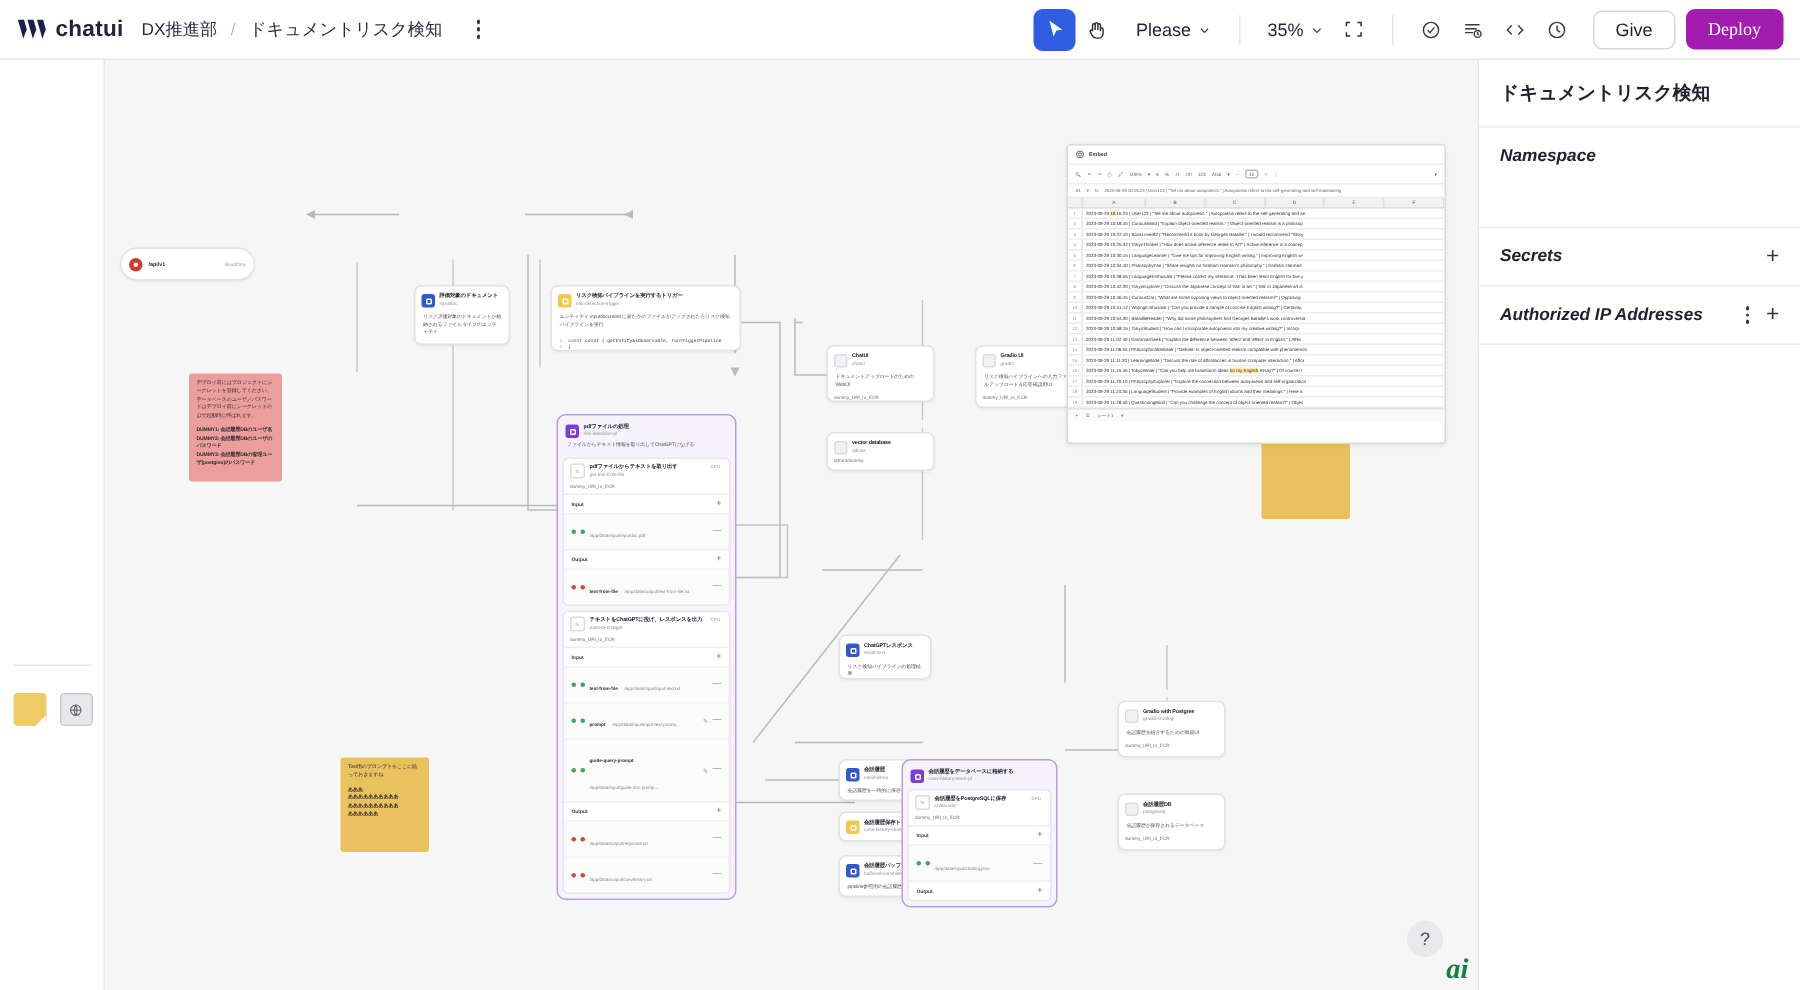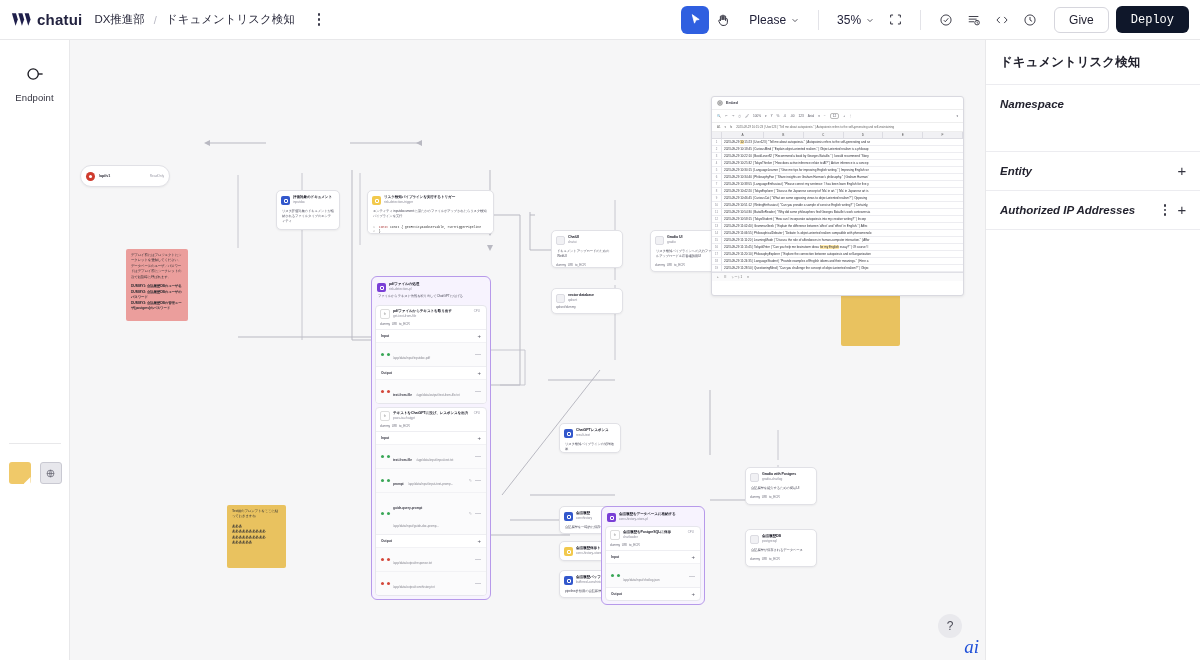--- a/index.html
+++ b/index.html
@@ -47,22 +47,22 @@
     font-size: 12px; color: #22223a; cursor: pointer; border-radius: 5px;
   }
   .caret { width: 8px; height: 8px; display: block; }
   .share-btn {
     height: 26px; padding: 0 14px; border: 1px solid #d6d6dd; border-radius: 6px;
     background: #fff; font-size: 12px; color: #1e1e2e; cursor: pointer; margin-left: 10px;
     display: flex; align-items: center; font-family: inherit;
   }
   .deploy-btn {
     height: 27px; padding: 0 15px; border: none; border-radius: 6px;
-    background: #0f172a; font-size: 12px; color: #fff; cursor: pointer; margin-left: 7px;
-    display: flex; align-items: center; font-family: Liberation Mono, monospace; font-weight: 400;
+    background: #a21caf; font-size: 12px; color: #fff; cursor: pointer; margin-left: 7px;
+    display: flex; align-items: center; font-family: Liberation Serif, serif; font-weight: 400;
   }
 
   
   .body-row { flex: 1; display: flex; min-height: 0; position: relative; }
 
   
   .rail {
     width: 70px; flex: 0 0 70px; background: #fff; border-right: 1px solid #e8e8ea;
     display: flex; flex-direction: column; align-items: center; padding-top: 14px;
     position: relative;
@@ -171,21 +171,21 @@
   .emb-foot { display: flex; align-items: center; gap: 5px; padding: 2px 5px; border-top: 1px solid #e0e0e6; background: #fafafb; font-size: 3px; color: #666; }
 
   .edge { position: absolute; pointer-events: none; }
 
   
   .help-fab {
     position: absolute; right: 23px; bottom: 22px; width: 24px; height: 24px;
     border-radius: 50%; background: #e9e9ed; display: flex; align-items: center;
     justify-content: center; font-size: 12px; color: #4b4b57; cursor: pointer;
   }
-  .wm { position: absolute; right: 6px; bottom: 2px; font-size: 19px; color: #1d4ed8; font-style: italic; font-weight: 400; font-family: "Liberation Serif", serif; }
+  .wm { position: absolute; right: 6px; bottom: 2px; font-size: 19px; color: #15803d; font-style: italic; font-weight: 700; font-family: "Liberation Serif", serif; }
 
   
   .rpanel {
     width: 215px; flex: 0 0 215px; background: #fff; border-left: 1px solid #e8e8ea;
     display: flex; flex-direction: column;
   }
   .rp-title { padding: 14px 14px 13px; font-size: 12.5px; font-weight: 700; color: #22222e; border-bottom: 1px solid #ececf0; }
   .rp-sec { padding: 13px 14px; border-bottom: 1px solid #ececf0; display: flex; align-items: center; font-style: italic; }
   .rp-sec.tall { height: 67px; align-items: flex-start; }
   .rp-lbl { font-size: 11.5px; font-weight: 700; color: #22222e; }
@@ -277,29 +277,20 @@
         </svg>
       </div>
       <button class="share-btn">Give</button>
       <button class="deploy-btn">Deploy</button>
     </div>
   </div>
 
   <div class="body-row">
 
     <div class="rail">
-      <div class="rail-item">
-        <span class="rail-icon">
-          <svg width="22" height="22" viewBox="0 0 24 24" fill="none" stroke="#1b1b22" stroke-width="1.5">
-            <circle cx="10" cy="12" r="5.6"></circle>
-              <path d="M15.7 12h4.6"></path>
-          </svg>
-        </span>
-        <span class="rail-label">Endpoint</span>
-      </div>
       <div class="rail-sep"></div>
       <div class="rail-bottom">
         <div class="mini-tile mini-note"></div>
         <div class="mini-tile mini-web">
           <svg width="11" height="11" viewBox="0 0 16 16" fill="none" stroke="#5d5d6a" stroke-width="1">
             <circle cx="8" cy="8" r="5"></circle>
               <path d="M3 8h10M8 3c1.6 1.8 1.6 8.2 0 10M8 3c-1.6 1.8-1.6 8.2 0 10"></path>
           </svg>
         </div>
       </div>
@@ -804,21 +795,21 @@
       <div class="help-fab">?</div>
       <div class="wm">ai</div>
     </div>
 
     <div class="rpanel">
       <div class="rp-title">ドキュメントリスク検知</div>
       <div class="rp-sec tall">
         <span class="rp-lbl">Namespace</span>
       </div>
       <div class="rp-sec">
-        <span class="rp-lbl">Entity</span>
+        <span class="rp-lbl">Secrets</span>
         <span class="rp-actions">
           <span class="rp-plus">+</span>
         </span>
       </div>
       <div class="rp-sec">
         <span class="rp-lbl">Authorized IP Addresses</span>
         <span class="rp-actions">
           <span class="rp-kebab">
               <i></i>
               <i></i>

